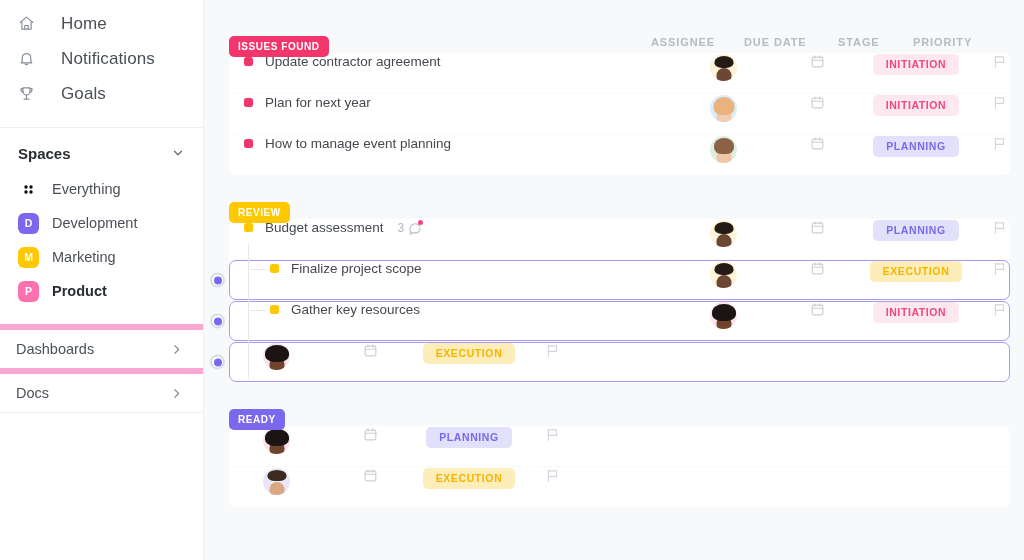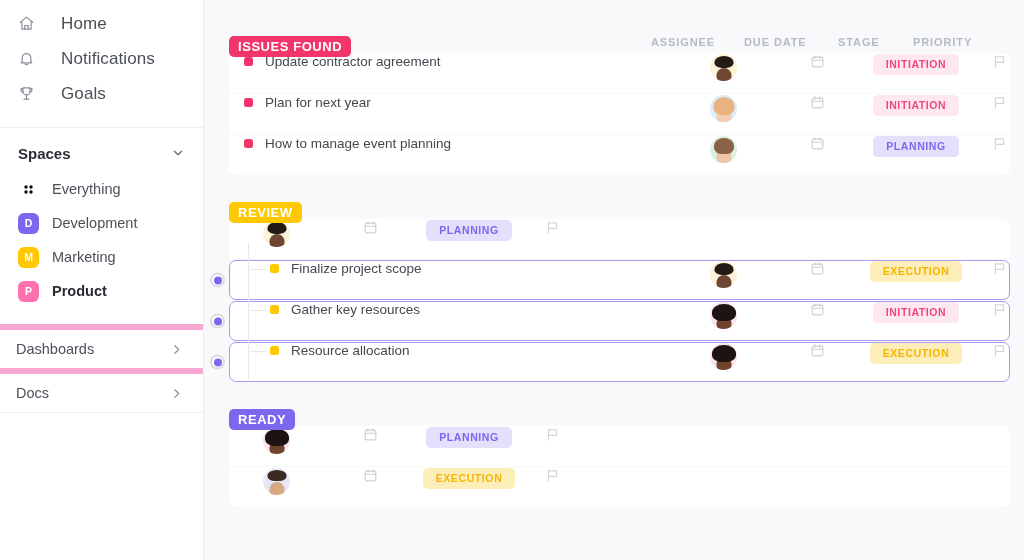--- a/index.html
+++ b/index.html
@@ -77,21 +77,21 @@
   }
   .ch-assignee { left:447px; }
   .ch-due      { left:540px; }
   .ch-stage    { left:634px; }
   .ch-priority { left:709px; }
 
   .group { position:relative; }
   .group-badge {
     display:inline-block; height:21px; line-height:21px;
     padding:0 9px; border-radius:5px;
-    font-size:13px; font-weight:bold; letter-spacing:.55px; color:#fff;
+    font-size:10px; font-weight:bold; letter-spacing:.55px; color:#fff;
     position:relative; z-index:3; margin-left:4px;
   }
   .rows { margin-top:-4px; position:relative; }
 
   .row {
     position:relative;
     height:40px; background:#ffffff;
     display:flex; align-items:flex-start;
     margin-bottom:1px;
     width:781px; margin-left:4px;
@@ -354,20 +354,33 @@
                       <path d="M5.5 4.5h13v9h-13"></path>
                     </svg>
                   </span>
                 </div>
               </div>
             </div></div>
           <div class="grp-spacer"></div>
           <div class="group"><div class="group-badge" style="background: rgb(255, 200, 0);">REVIEW</div><div class="rows">
               <div style="position: absolute; left: 23px; top: 24px; width: 1px; height: 136px; background: rgb(230, 232, 236); z-index: 4;"></div>
               <div class="row first">
+                <div class="name-cell">
+                  <span class="bullet" style="background:#ffc800"></span>
+                  <span class="task-name">Budget assessment</span>
+                  <span class="comment-chip">
+                    <span class="num">3</span>
+                    <span class="ic">
+                      <svg viewBox="0 0 24 24" fill="none" stroke="currentColor" stroke-width="2" stroke-linecap="round" stroke-linejoin="round">
+                        <path d="M20.5 12.5a7.8 7.8 0 0 1-7.8 7.8H8l-4 2.5.9-3.6A7.8 7.8 0 1 1 20.5 9"></path>
+                      </svg>
+                      <span class="dot"></span>
+                    </span>
+                  </span>
+                </div>
                 <div class="assignee-cell">
                   <span class="avatar" style="background:#fdf3d9">
                     <span class="body"></span>
                     <span class="face" style="background:#6d4733"></span>
                     <span class="hair" style="background:#241a16;width:19px;height:12px"></span>
                   </span>
                 </div>
                 <div class="due-cell">
                   <span>
                     <svg viewBox="0 0 24 24" fill="none" stroke="currentColor" stroke-width="1.9" stroke-linecap="round" stroke-linejoin="round">
@@ -463,25 +476,20 @@
                       <path d="M5.5 21V4"></path>
                       <path d="M5.5 4.5h13v9h-13"></path>
                     </svg>
                   </span>
                 </div>
               </div>
               <div class="row last selected">
                 <span class="sel-dot">
                   <i></i>
                 </span>
-                <div class="name-cell sub">
-                  <span class="tree-h"></span>
-                  <span class="bullet" style="background:#ffc800"></span>
-                  <span class="task-name">Resource allocation</span>
-                </div>
                 <div class="assignee-cell">
                   <span class="avatar" style="background:#fbe4ec">
                     <span class="body"></span>
                     <span class="face" style="background:#70432c"></span>
                     <span class="hair" style="background:#1b1412;width:24px;height:17px"></span>
                   </span>
                 </div>
                 <div class="due-cell">
                   <span>
                     <svg viewBox="0 0 24 24" fill="none" stroke="currentColor" stroke-width="1.9" stroke-linecap="round" stroke-linejoin="round">

